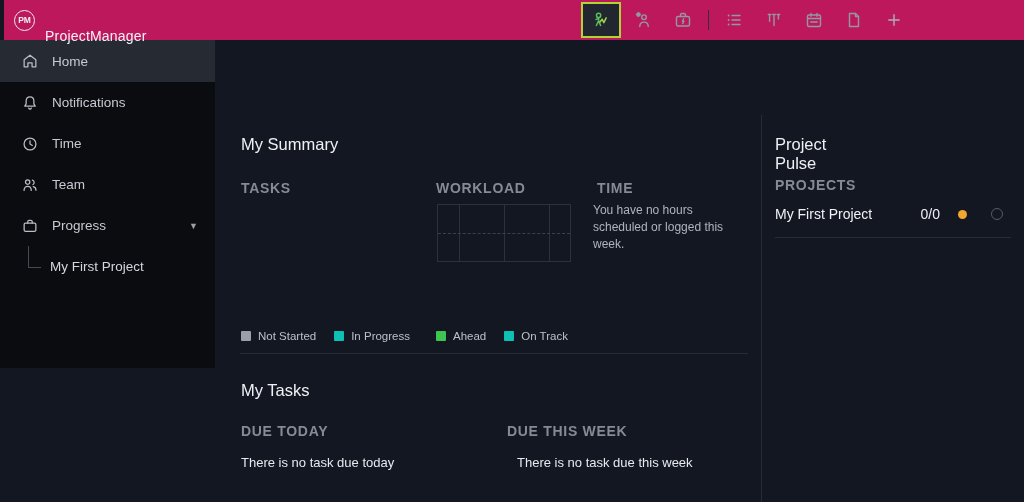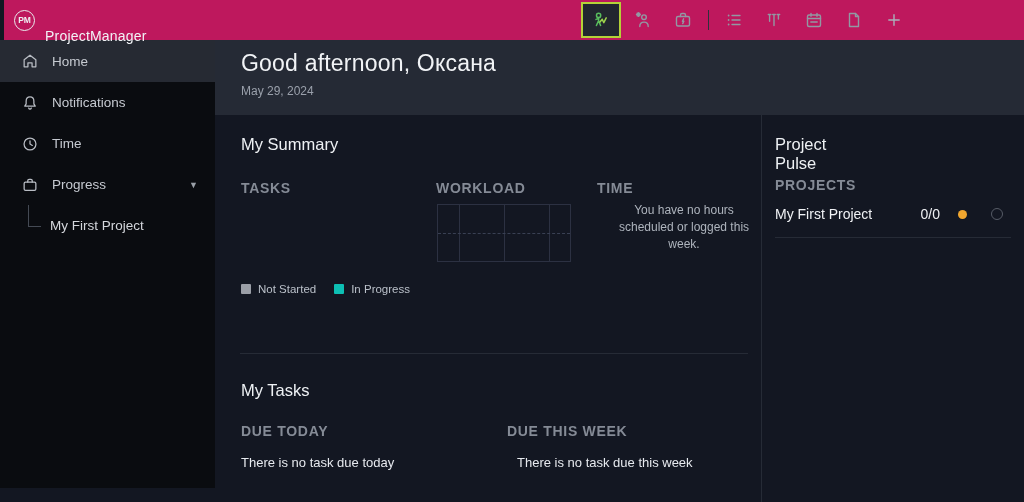--- a/index.html
+++ b/index.html
@@ -16,21 +16,21 @@
 
   .toolbar { position:absolute; left:577px; top:0; height:40px; display:flex; align-items:center; }
   .tool { width:24px; height:36px; display:flex; align-items:center; justify-content:center;
     color:#9298a3; margin:0 8px; cursor:pointer; }
   .tool.selected { width:40px; height:36px; margin:0 2px 0 0; background:#22262f;
     border:2px solid #b5d138; color:#58bd5e; }
   .tool-divider { width:1px; height:20px; background:#2c313c; margin:0 5px; }
   .tool svg { display:block; }
 
   
-  .sidebar { position:absolute; left:0; top:40px; width:215px; height:448px; background:#0a0c10; z-index:2; }
+  .sidebar { position:absolute; left:0; top:40px; width:215px; height:328px; background:#0a0c10; z-index:2; }
   .side-item { height:41px; display:flex; align-items:center; padding-left:21px;
     color:#c6cad1; font-size:13.5px; cursor:pointer; }
   .side-item.active { background:#262a33; height:42px; }
   .side-item .ic { width:18px; height:18px; margin-right:13px; display:flex; align-items:center; justify-content:center; color:#b9bdc4; }
   .caret { margin-left:auto; margin-right:17px; color:#9aa0a8; font-size:9px; }
   .side-child { height:40px; display:flex; align-items:center; padding-left:28px;
     color:#d4d7dc; font-size:13.5px; cursor:pointer; }
   .tree-connector { width:13px; height:22px; border-left:1px solid #444a54; border-bottom:1px solid #444a54;
     margin-right:9px; transform:translateY(-9px); }
 
@@ -45,21 +45,21 @@
 
   .sec-title { position:absolute; color:#eef1f4; font-size:16.5px; font-weight:500; }
   .col-label { position:absolute; color:#858b96; font-size:14px; font-weight:600; letter-spacing:.7px; }
   .muted-msg { position:absolute; color:#aeb4bd; font-size:12px; line-height:1.4; }
   .empty-msg { position:absolute; color:#e6e9ee; font-size:13px; }
 
   .wl-grid { position:absolute; left:222px; top:89px; width:134px; height:58px; border:1px solid #2c3142; }
   .wl-grid .v { position:absolute; top:0; bottom:0; width:1px; background:#2c3142; }
   .wl-grid .h { position:absolute; left:0; right:0; top:50%; border-top:1px dashed #394053; }
 
-  .legend { position:absolute; width:190px; }
+  .legend { position:absolute; width:190px;margin-top:47px; }
   .legend-row { display:flex; gap:18px; margin-bottom:11px; }
   .legend-item { display:flex; align-items:center; gap:7px; color:#bac0c9; font-size:11.5px; white-space:nowrap; }
   .swatch { width:10px; height:10px; border-radius:1px; flex:0 0 auto; }
 
   .h-divider { position:absolute; height:1px; background:#262b36; }
 
   
   .pulse-row { position:absolute; left:560px; top:86px; width:236px; height:26px;
     display:flex; align-items:center; }
   .pulse-name { color:#f0f2f5; font-size:14px; flex:1 1 auto; cursor:pointer; }
@@ -163,70 +163,87 @@
         <svg width="18" height="18" viewBox="0 0 20 20" fill="none" stroke="currentColor" stroke-width="1.4" stroke-linecap="round" stroke-linejoin="round">
           <circle cx="10" cy="10" r="6.6"></circle>
           <path d="M10 6.4 V10 L12.6 11.6"></path>
         </svg>
       </span>
       <span>Time</span>
     </div>
     <div class="side-item">
       <span class="ic">
         <svg width="18" height="18" viewBox="0 0 20 20" fill="none" stroke="currentColor" stroke-width="1.4" stroke-linecap="round" stroke-linejoin="round">
+          <circle cx="7.4" cy="6.8" r="2.4"></circle>
+          <path d="M3.4 16 C3.4 13 5.1 11.5 7.4 11.5 C9.7 11.5 11.4 13 11.4 16"></path>
+          <path d="M12.6 4.7 C13.8 5 14.6 6 14.6 7.2 C14.6 8.2 14.1 9 13.3 9.5"></path>
+          <path d="M13.6 11.8 C15.6 12.2 16.6 13.6 16.6 15.7"></path>
+        </svg>
+      </span>
+      <span>Team</span>
+    </div>
+    <div class="side-item">
+      <span class="ic">
+        <svg width="18" height="18" viewBox="0 0 20 20" fill="none" stroke="currentColor" stroke-width="1.4" stroke-linecap="round" stroke-linejoin="round">
           <rect x="3.5" y="6.8" width="13" height="9.2" rx="1.5"></rect>
           <path d="M7.5 6.8 V5.2 C7.5 4.4 8.2 3.7 9 3.7 H11 C11.8 3.7 12.5 4.4 12.5 5.2 V6.8"></path>
         </svg>
       </span>
       <span>Progress</span>
       <span class="caret">▼</span>
     </div>
     <div class="side-child">
       <span class="tree-connector"></span>
       <span>My First Project</span>
     </div>
   </div>
 
-  <div class="band">
-    <div class="greeting">Good afternoon, Оксана</div>
-    <div class="band-date">May 29, 2024</div>
-  </div>
 
   <div class="content">
     <div class="v-divider"></div>
 
     <div class="sec-title" style="left:26px; top:20px;">My Summary</div>
 
     <div class="col-label" style="left:26px;  top:65px;">TASKS</div>
     <div class="col-label" style="left:221px; top:65px;">WORKLOAD</div>
     <div class="col-label" style="left:382px; top:65px;">TIME</div>
 
     <div class="wl-grid">
       <i class="v" style="left:21px"></i>
         <i class="v" style="left:66px"></i>
         <i class="v" style="left:111px"></i>
       <i class="h"></i>
     </div>
 
-    <div class="muted-msg" style="left:394px; top:87px; width:150px;text-align:center;">You have no hours scheduled or logged this week.</div>
+    <div class="muted-msg" style="left:378px; top:87px; width:150px;">You have no hours scheduled or logged this week.</div>
 
     <div class="legend" style="left:26px; top:168px;">
       <div class="legend-row">
         <span class="legend-item">
           <span class="swatch" style="background-color: rgb(155, 159, 167);"></span>
           <span>Not Started</span>
         </span>
         <span class="legend-item">
           <span class="swatch" style="background-color: rgb(13, 191, 180);"></span>
           <span>In Progress</span>
         </span>
       </div>
     </div>
 
     <div class="legend" style="left:221px; top:168px;">
+      <div class="legend-row">
+        <span class="legend-item">
+          <span class="swatch" style="background-color: rgb(61, 197, 79);"></span>
+          <span>Ahead</span>
+        </span>
+        <span class="legend-item">
+          <span class="swatch" style="background-color: rgb(13, 191, 180);"></span>
+          <span>On Track</span>
+        </span>
+      </div>
     </div>
 
     <div class="h-divider" style="left:25px; top:238px; width:508px;"></div>
 
     <div class="sec-title" style="left:26px; top:266px;">My Tasks</div>
     <div class="col-label" style="left:26px;  top:308px;">DUE TODAY</div>
     <div class="col-label" style="left:292px; top:308px;">DUE THIS WEEK</div>
     <div class="empty-msg" style="left:26px;  top:340px;">There is no task due today</div>
     <div class="empty-msg" style="left:292px; top:340px;margin-left:10px;">There is no task due this week</div>
 

